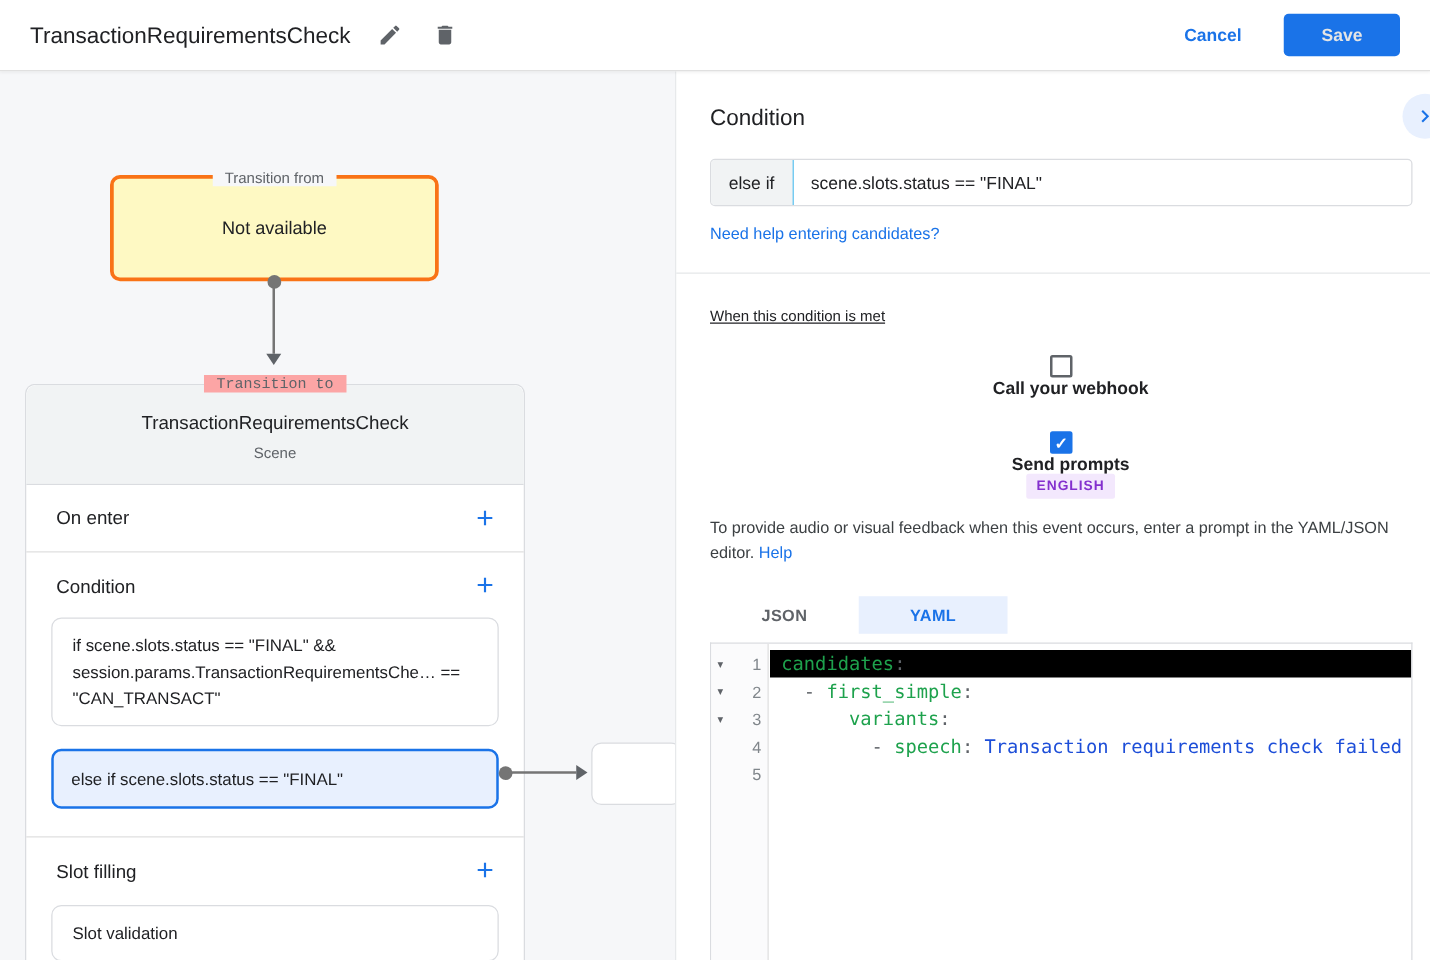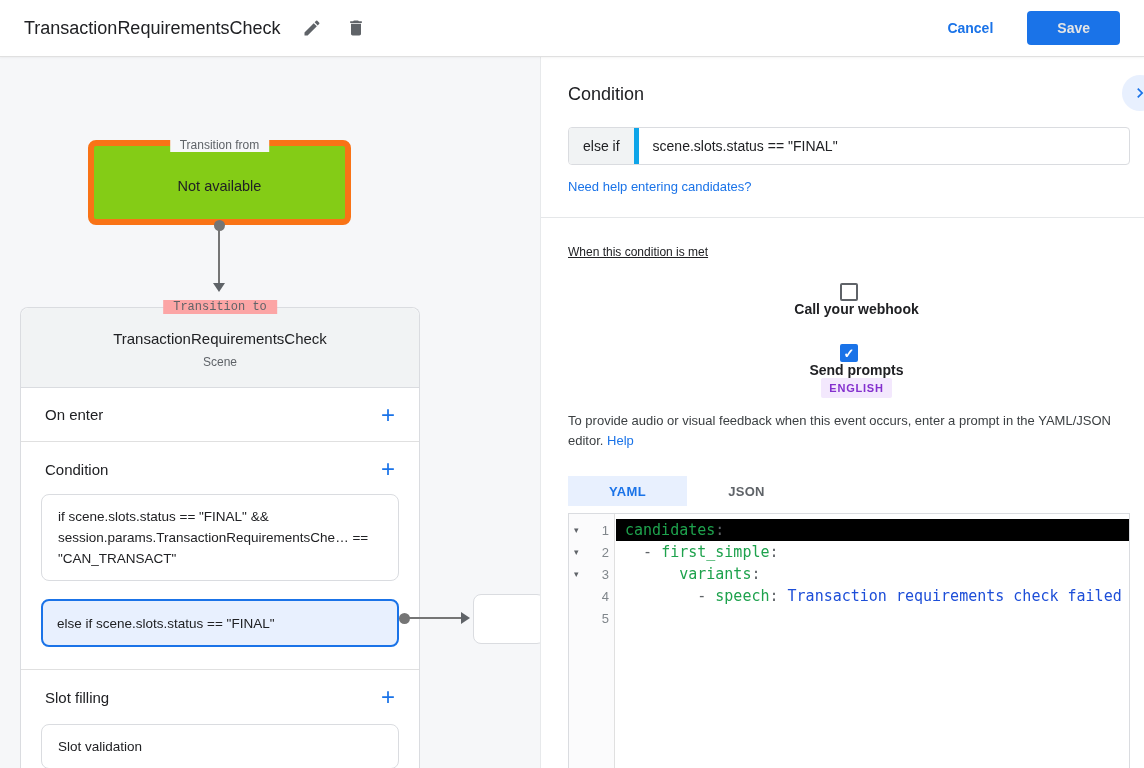--- a/index.html
+++ b/index.html
@@ -18,22 +18,22 @@
   .cancel-btn { background:none; border:none; color:#1a73e8; font-size:14px; font-weight:600;
                 font-family:inherit; cursor:pointer; margin-right:34px; }
   .save-btn { background:#1a73e8; color:#e5e5e5; border:none; border-radius:4px; font-family:inherit;
               font-size:14px; font-weight:600; padding:9px 30px; cursor:pointer; }
 
   
   .canvas { position:absolute; left:0; top:57px; width:540px; height:711px;
             background:#f6f7f9; overflow:hidden; }
   .legend { position:absolute; top:-8px; left:50%; transform:translateX(-50%);
             background:#f6f7f9; padding:0 10px; font-size:12px; color:#5f6368; white-space:nowrap; }
-  .tf-box { position:absolute; left:88px; top:83px; width:263px; height:85px; background:#84cc16;
-            border:6px solid #f97316; border-radius:8px; }
+  .tf-box { position:absolute; left:88px; top:83px; width:263px; height:85px; background:#fef9c3;
+            border:3px solid #f97316; border-radius:8px; }
   .tf-value { text-align:center; margin-top:32px; font-size:14.5px; color:#202124; }
 
   .dot { position:absolute; width:11px; height:11px; border-radius:50%; background:#757575; }
   .vline { position:absolute; width:2px; background:#757575; }
   .hline { position:absolute; height:2px; background:#757575; }
   .arrow-down { position:absolute; width:0; height:0;
                 border-left:6px solid transparent; border-right:6px solid transparent;
                 border-top:9px solid #5f6368; }
   .arrow-right { position:absolute; width:0; height:0;
                  border-top:6px solid transparent; border-bottom:6px solid transparent;
@@ -68,21 +68,21 @@
   
   .right { position:absolute; left:540px; top:57px; width:604px; height:711px; background:#fff;
            border-left:1px solid #e7e9eb; padding:0 14px 0 27px; }
   .panel-title { font-size:18px; font-weight:400; color:#202124; margin-top:27px; }
   .collapse-btn { position:absolute; top:18px; right:-14px; width:36px; height:36px;
                   border:none; border-radius:50%; background:#e8f0fe; cursor:pointer;
                   display:flex; align-items:center; justify-content:center; }
   .collapse-btn svg { fill:#1a73e8; }
   .cond-input-group { margin-top:22px; height:38px; display:flex; align-items:stretch;
                       border:1px solid #dadce0; border-radius:4px; background:#fff; }
-  .cond-prefix { background:#f1f3f4; border-right:5px solid #0ea5e9; border-radius:3px 0 0 3px;
+  .cond-prefix { background:#f1f3f4; border-right:1px solid #0ea5e9; border-radius:3px 0 0 3px;
                  display:flex; align-items:center; padding:0 14px; font-size:14px; color:#202124; }
   .cond-value { flex:1; border:none; outline:none; background:transparent; padding:0 14px;
                 font-size:14px; color:#202124; font-family:inherit; }
   .help-link { display:inline-block; margin-top:14px; font-size:13px; color:#1a73e8;
                text-decoration:none; cursor:pointer; }
   .divider { height:1px; background:#e5e7e9; margin:22px -14px 0 -27px; }
   .h2 { font-size:12px; font-weight:400; margin-top:27px;text-decoration:underline; }
   .cb-row { display:flex; align-items:center;flex-direction:column; }
   .cb-row.webhook { margin-top:24px; }
   .cb-row.prompts { margin-top:27px; }
@@ -209,22 +209,22 @@
   <div class="cb-row prompts">
     <span class="cb checked">✓</span>
     <span class="cb-label">Send prompts</span>
     <span class="lang-badge">ENGLISH</span>
   </div>
 
   <p class="desc"><span>To provide audio or visual feedback when this event occurs, enter a prompt in the YAML/JSON editor.</span>
     <a>Help</a></p>
 
   <div class="tabs">
+    <div class="tab">JSON</div>
     <div class="tab active">YAML</div>
-    <div class="tab">JSON</div>
   </div>
 
   <div class="editor">
     <div class="gutter-col"></div>
     <div class="code-lines">
         <div class="code-row">
           <div class="gcell">
             <span class="fold">▾</span>
             <span class="lnum">1</span>
           </div>

